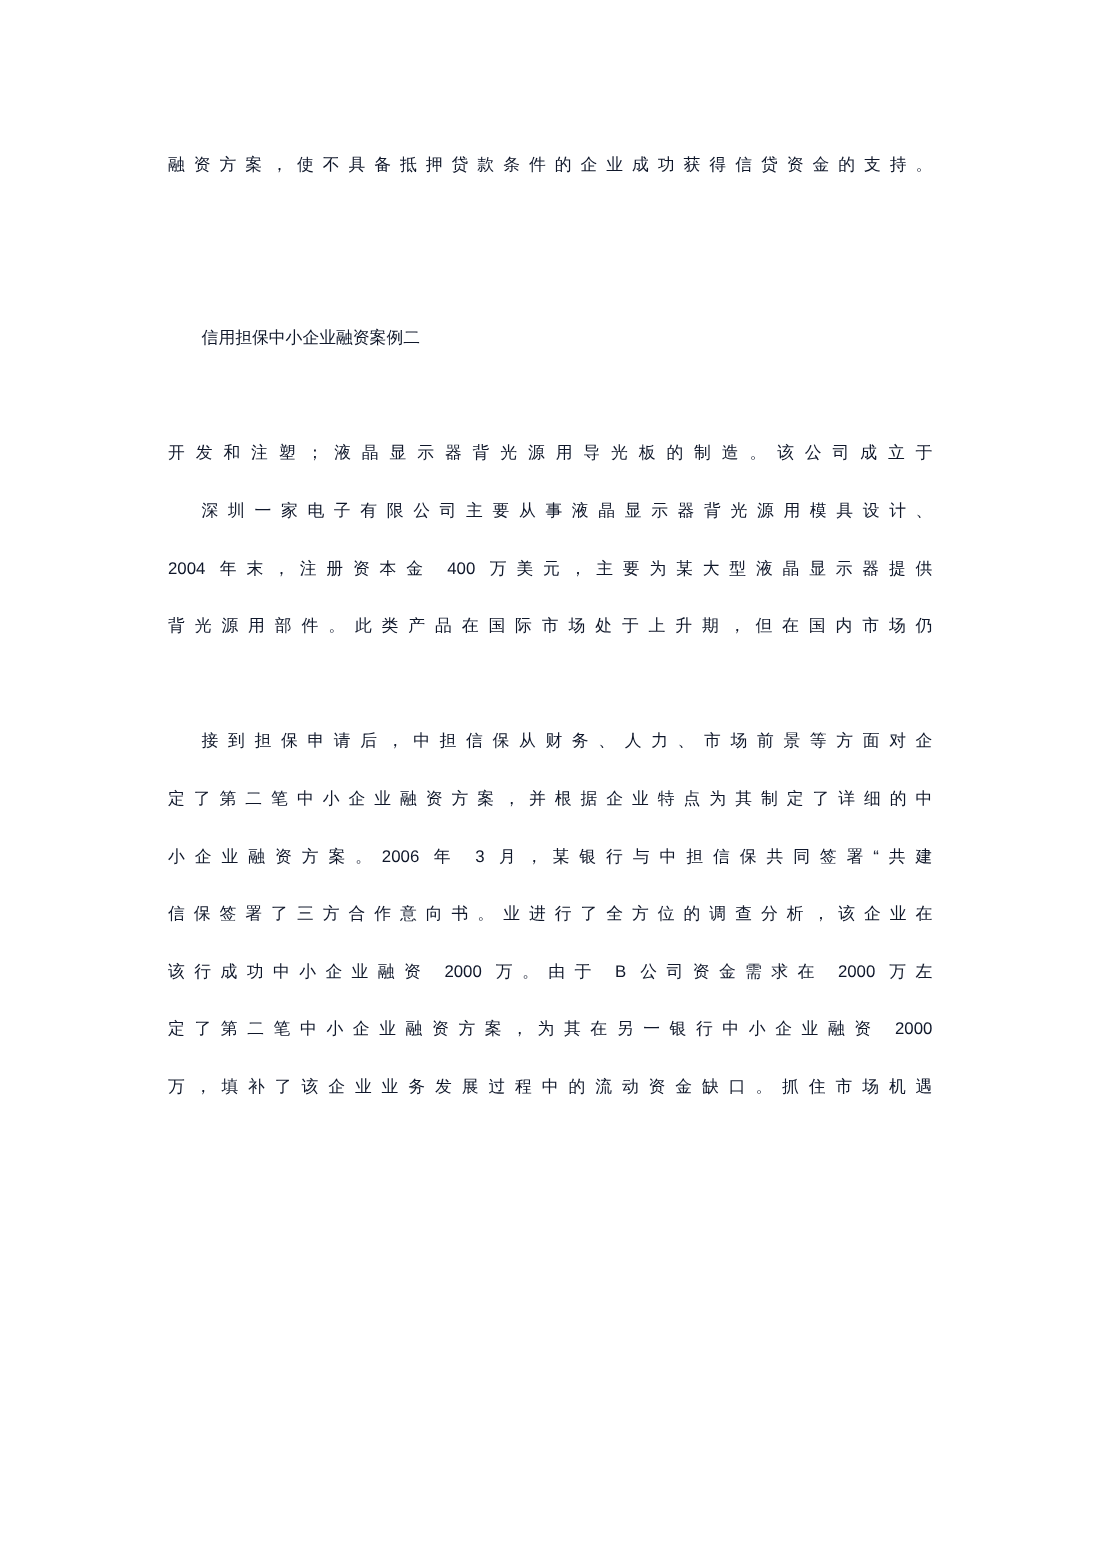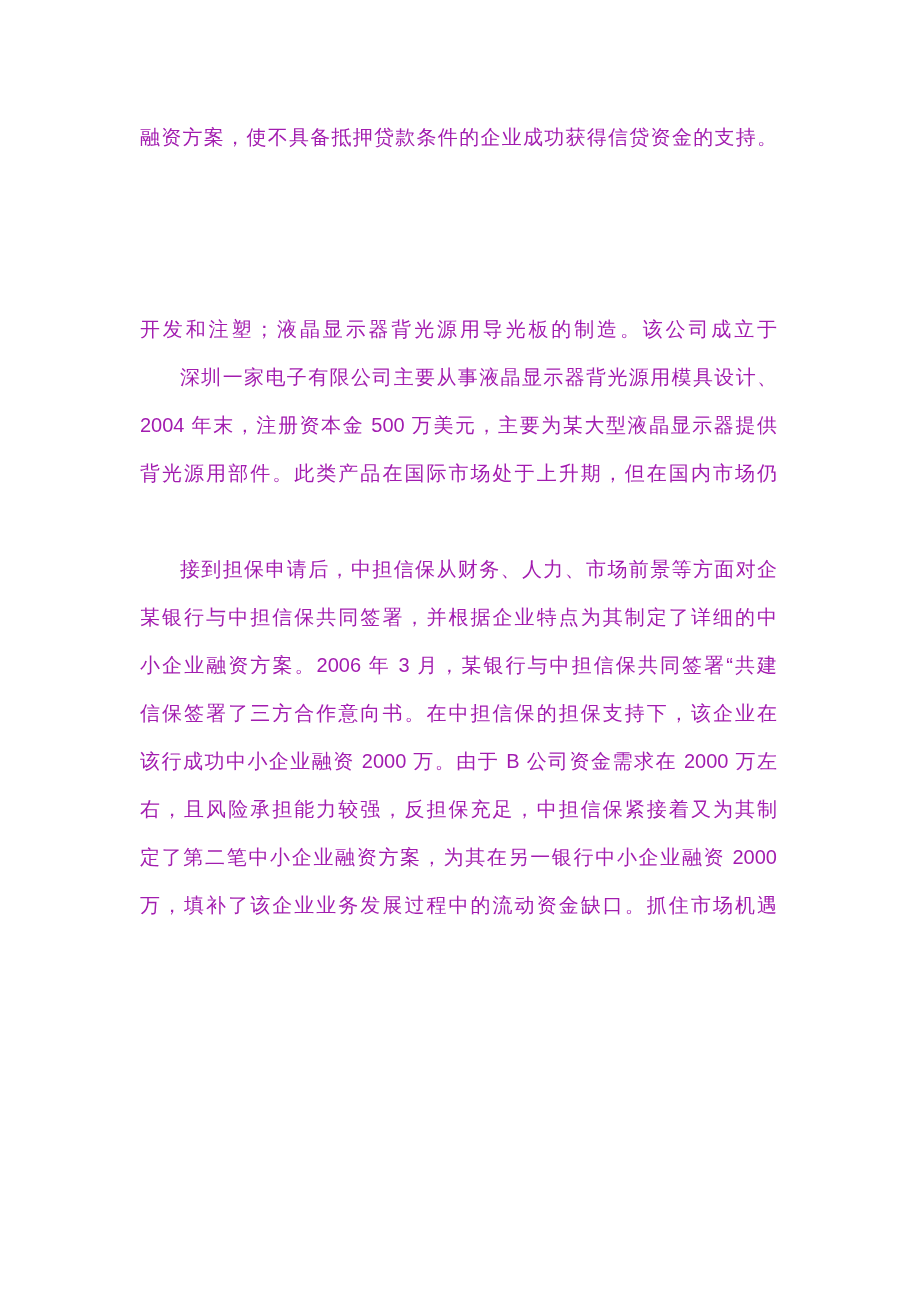--- a/index.html
+++ b/index.html
@@ -13,22 +13,22 @@
     width: 920px;
     height: 1302px;
     background: #ffffff;
     overflow: hidden;
   }
   .content {
     position: absolute;
     left: 140px;
     top: 113px;
     width: 637px;
-    color: #a21caf;
-    font-size: 20px;
+    color: #0f172a;
+    font-size: 14px;
   }
   .para { display: block; }
   .line {
     height: 48px;
     line-height: 48px;
     white-space: nowrap;
     overflow: visible;
   }
   
   .line.just {
@@ -45,37 +45,37 @@
 
 <div class="page">
   <div class="content">
 
     <div class="para">
       <div class="line just">融资方案，使不具备抵押贷款条件的企业成功获得信贷资金的支持。</div>
     </div>
 
     <div class="gap2"></div>
 
+    <div class="line indent">信用担保中小企业融资案例二</div>
 
     <div class="gap1"></div>
 
     <div class="para">
       <div class="line just">开发和注塑；液晶显示器背光源用导光板的制造。该公司成立于</div>
       <div class="line just indent">深圳一家电子有限公司主要从事液晶显示器背光源用模具设计、</div>
-      <div class="line just">2004 年末，注册资本金 500 万美元，主要为某大型液晶显示器提供</div>
+      <div class="line just">2004 年末，注册资本金 400 万美元，主要为某大型液晶显示器提供</div>
       <div class="line just">背光源用部件。此类产品在国际市场处于上升期，但在国内市场仍</div>
     </div>
 
     <div class="gap1"></div>
 
     <div class="para">
       <div class="line just indent">接到担保申请后，中担信保从财务、人力、市场前景等方面对企</div>
-      <div class="line just">某银行与中担信保共同签署，并根据企业特点为其制定了详细的中</div>
+      <div class="line just">定了第二笔中小企业融资方案，并根据企业特点为其制定了详细的中</div>
       <div class="line just">小企业融资方案。2006 年 3 月，某银行与中担信保共同签署“共建</div>
-      <div class="line just">信保签署了三方合作意向书。在中担信保的担保支持下，该企业在</div>
+      <div class="line just">信保签署了三方合作意向书。业进行了全方位的调查分析，该企业在</div>
       <div class="line just">该行成功中小企业融资 2000 万。由于 B 公司资金需求在 2000 万左</div>
-      <div class="line just">右，且风险承担能力较强，反担保充足，中担信保紧接着又为其制</div>
       <div class="line just">定了第二笔中小企业融资方案，为其在另一银行中小企业融资 2000</div>
       <div class="line just">万，填补了该企业业务发展过程中的流动资金缺口。抓住市场机遇</div>
     </div>
 
   </div>
 </div>
 
 </body></html>

